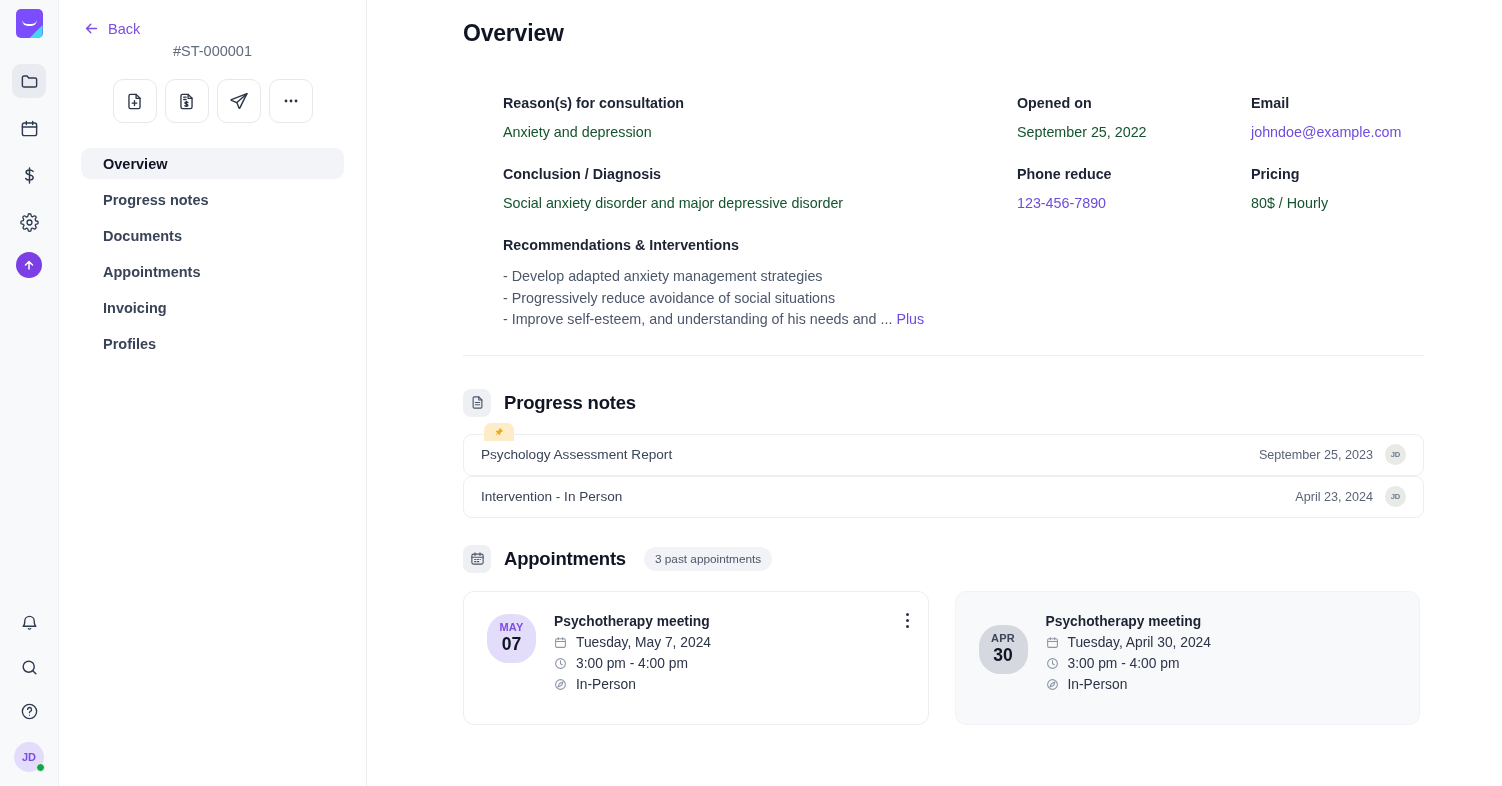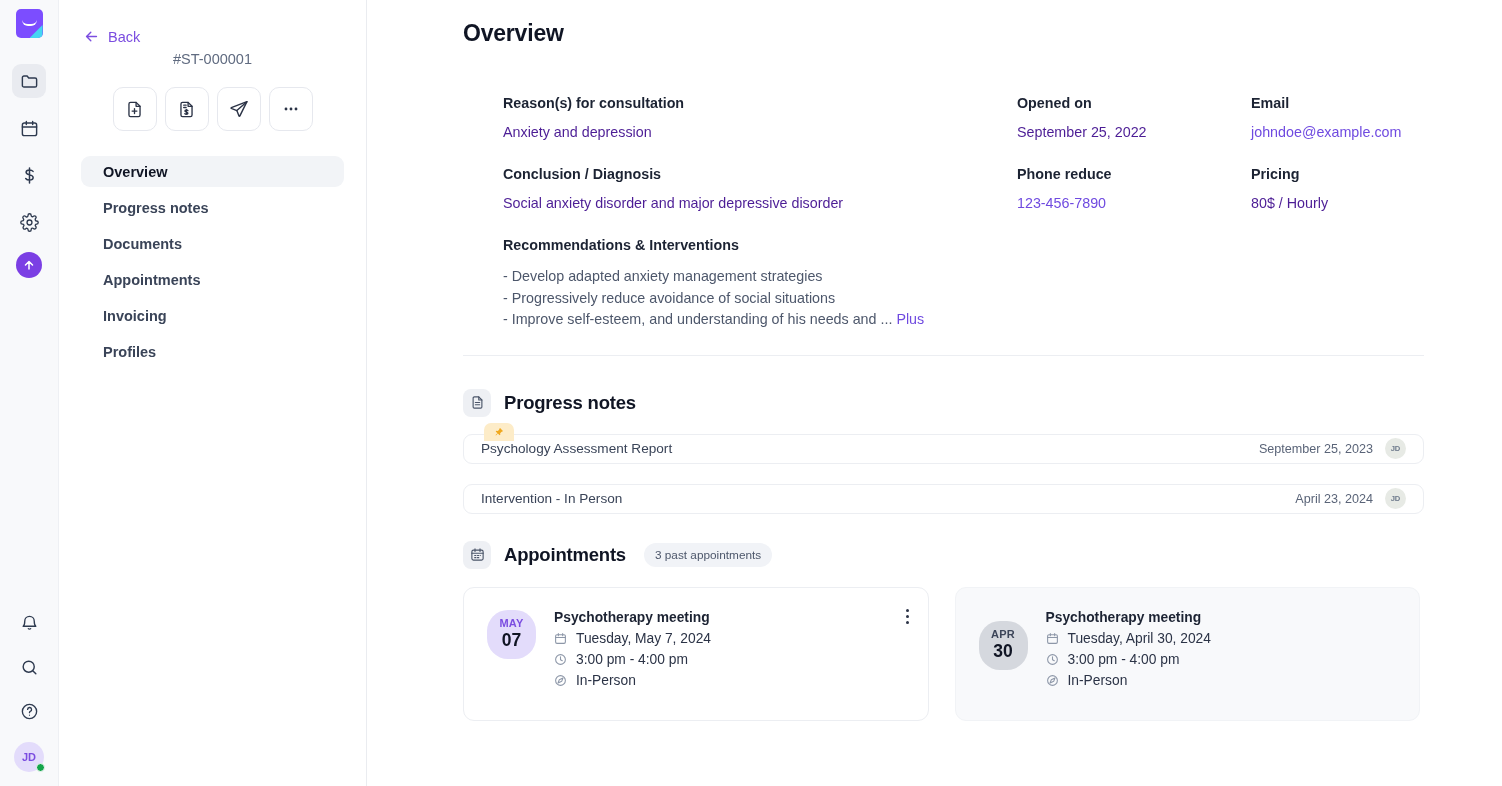--- a/index.html
+++ b/index.html
@@ -68,21 +68,21 @@
   }
 
   
   .sidebar {
     width: 308px; flex: 0 0 308px; height: 786px;
     background: #ffffff; border-right: 1px solid #eaecf0;
     padding: 0 22px;
   }
   .back-row {
     display: flex; align-items: center; gap: 8px;
-    margin-top: 28px; margin-left: 2px;
+    margin-top: 20px; margin-left: 2px;
     color: #7b4de0; font-size: 14.5px; font-weight: 500; cursor: pointer;
   }
   .patient-name {
     text-align: center; margin-top: 37px;
     font-size: 23.5px; font-weight: 700; color: #101524; letter-spacing: -.2px;
   }
   .patient-id {
     text-align: center; margin-top: 6px;
     font-size: 14.5px; color: #606b80; font-weight: 400;
   }
@@ -110,21 +110,21 @@
     margin-top: 20px; letter-spacing: -.2px;
   }
   .info-grid {
     display: grid; grid-template-columns: 514px 234px auto;
     margin-top: 48px;
   }
   .field-label {
     font-size: 14.3px; font-weight: 700; color: #1c2333; margin-bottom: 13px;
   }
   .field-value {
-    font-size: 14.3px; color: #4c1d95; font-weight: 400;
+    font-size: 14.3px; color: #14532d; font-weight: 400;
   }
   .field-value.link { color: #6f4ae0; }
   .field-block { margin-bottom: 26px; margin-left: 40px; }
   .rec-lines { line-height: 21.5px; font-size: 14.3px; color: #4d576b; }
   .plus-link { color: #6f4ae0; cursor: pointer; }
   .divider { height: 1px; background: #eceef2; margin-top: 24px; width: 961px; }
 
   
   .section-head {
     display: flex; align-items: center; gap: 13px; margin-top: 33px;
@@ -135,24 +135,24 @@
   }
   .section-title { font-size: 18.5px; font-weight: 700; color: #101524; letter-spacing: -.2px; }
   .count-badge {
     background: #f1f3f7; color: #4d576b; font-size: 11.8px;
     border-radius: 20px; padding: 5px 11px; margin-left: 5px;
   }
 
   
   .notes { margin-top: 17px; }
   .note-row {
-    position: relative; width: 961px; height: 30px;
+    position: relative; width: 961px; height: 42px;
     border: 1px solid #eceef2; border-radius: 9px;
     display: flex; align-items: center; padding: 0 17px;
-    margin-bottom: 20px; background: #fff; cursor: pointer;
+    margin-bottom: 0; background: #fff; cursor: pointer;
   }
   .note-title { font-size: 13.6px; color: #3a4458; font-weight: 400; }
   .note-right { margin-left: auto; display: flex; align-items: center; gap: 12px; }
   .note-date { font-size: 12.6px; color: #5a6478; }
   .avatar-sm {
     width: 21px; height: 21px; border-radius: 50%;
     background: #e7eae5; color: #6e7a8c;
     font-size: 7.6px; font-weight: 700;
     display: flex; align-items: center; justify-content: center;
   }

